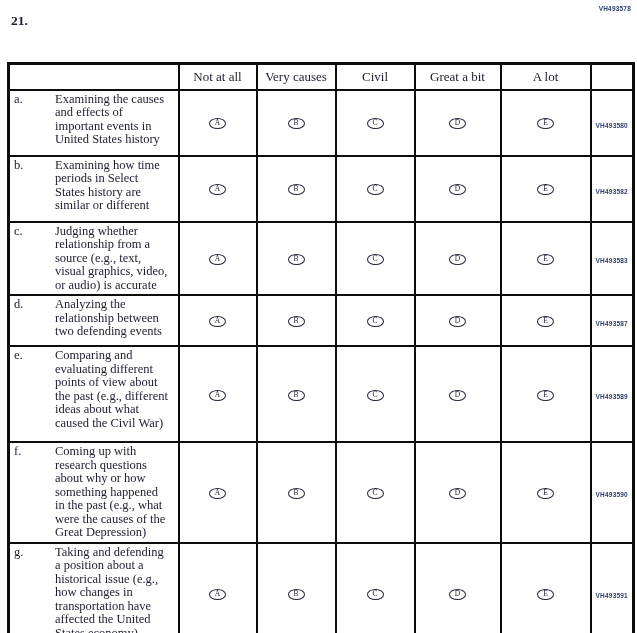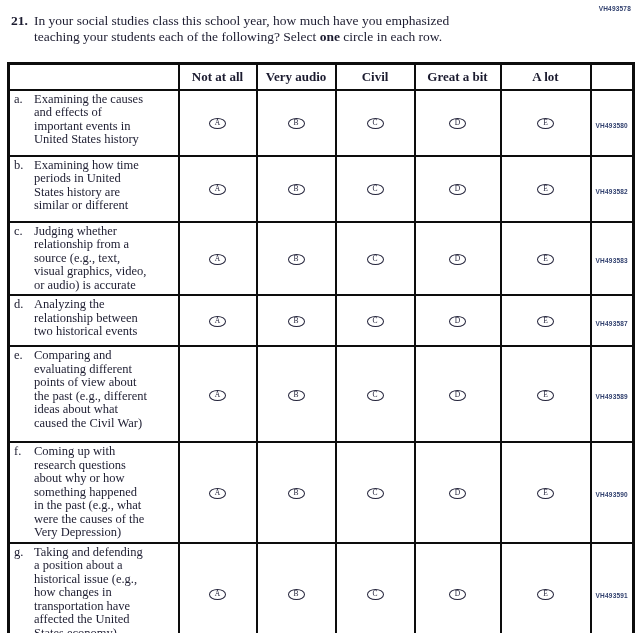--- a/index.html
+++ b/index.html
@@ -51,41 +51,42 @@
     table-layout: fixed;
     background: #ffffff;
   }
   table.grid, table.grid td, table.grid th {
     border: 2px solid #0d0d0d;
   }
   table.grid { border-width: 3px; }
   thead th {
     height: 26px;
     font-size: 13px;
-    font-weight: bold;
+    font-weight: normal;
     vertical-align: middle;
     border-bottom: 5px double #0d0d0d;
     padding: 0 1px;
   }
   tbody td { vertical-align: middle; }
   td.stem {
     vertical-align: top;
     padding: 2px 2px 2px 4px;
   }
   .stem-flex { display: flex; }
   .stem-prefix {
     flex: 0 0 20px;
     font-size: 12.5px;
     line-height: 13.5px;
   }
   .stem-text {
     flex: 1;
     font-size: 12.5px;
     line-height: 13.5px;
     white-space: pre-line;
+    margin-left: 21px;
   }
   td.opt { text-align: center; }
   .oval {
     display: inline-block;
     width: 17px;
     height: 11px;
     border: 1.3px solid #23233a;
     border-radius: 50%;
     text-align: center;
     vertical-align: middle;
@@ -114,39 +115,37 @@
 </style>
 </head>
 <body>
 
 <div class="page">
 
   <div class="form-code form-code-top">VH493578</div>
 
   <div class="question">
     <span class="qnum">21.</span>
-    <span class="qtext"><span>In your social studies class this school year, how much have you emphasized
-teaching your students each of the following? Select </span><b>one</b><span> circle in each row.</span></span>
   </div>
 
   <table class="grid">
     <colgroup>
       <col style="width:170px">
       <col style="width:78px">
       <col style="width:79px">
       <col style="width:79px">
       <col style="width:86px">
       <col style="width:90px">
       <col style="width:43px">
     </colgroup>
     <thead>
       <tr>
         <th></th>
         <th>Not at all</th>
-        <th>Very audio</th>
+        <th>Very causes</th>
         <th>Civil</th>
         <th>Great a bit</th>
         <th>A lot</th>
         <th></th>
       </tr>
     </thead>
     <tbody>
 
       <tr>
         <td class="stem">
@@ -164,21 +163,21 @@
         <td class="opt"><span class="oval"><span class="oval-letter">D</span></span></td>
         <td class="opt"><span class="oval"><span class="oval-letter">E</span></span></td>
         <td class="codecell"><span class="form-code">VH493580</span></td>
       </tr>
 
       <tr>
         <td class="stem">
           <div class="stem-flex">
             <span class="stem-prefix">b.</span>
             <span class="stem-text">Examining how time
-periods in United
+periods in Select
 States history are
 similar or different</span>
           </div>
         </td>
         <td class="opt"><span class="oval"><span class="oval-letter">A</span></span></td>
         <td class="opt"><span class="oval"><span class="oval-letter">B</span></span></td>
         <td class="opt"><span class="oval"><span class="oval-letter">C</span></span></td>
         <td class="opt"><span class="oval"><span class="oval-letter">D</span></span></td>
         <td class="opt"><span class="oval"><span class="oval-letter">E</span></span></td>
         <td class="codecell"><span class="form-code">VH493582</span></td>
@@ -202,21 +201,21 @@
         <td class="opt"><span class="oval"><span class="oval-letter">E</span></span></td>
         <td class="codecell"><span class="form-code">VH493583</span></td>
       </tr>
 
       <tr>
         <td class="stem">
           <div class="stem-flex">
             <span class="stem-prefix">d.</span>
             <span class="stem-text">Analyzing the
 relationship between
-two historical events</span>
+two defending events</span>
           </div>
         </td>
         <td class="opt"><span class="oval"><span class="oval-letter">A</span></span></td>
         <td class="opt"><span class="oval"><span class="oval-letter">B</span></span></td>
         <td class="opt"><span class="oval"><span class="oval-letter">C</span></span></td>
         <td class="opt"><span class="oval"><span class="oval-letter">D</span></span></td>
         <td class="opt"><span class="oval"><span class="oval-letter">E</span></span></td>
         <td class="codecell"><span class="form-code">VH493587</span></td>
       </tr>
 
@@ -243,21 +242,21 @@
       <tr>
         <td class="stem">
           <div class="stem-flex">
             <span class="stem-prefix">f.</span>
             <span class="stem-text">Coming up with
 research questions
 about why or how
 something happened
 in the past (e.g., what
 were the causes of the
-Very Depression)</span>
+Great Depression)</span>
           </div>
         </td>
         <td class="opt"><span class="oval"><span class="oval-letter">A</span></span></td>
         <td class="opt"><span class="oval"><span class="oval-letter">B</span></span></td>
         <td class="opt"><span class="oval"><span class="oval-letter">C</span></span></td>
         <td class="opt"><span class="oval"><span class="oval-letter">D</span></span></td>
         <td class="opt"><span class="oval"><span class="oval-letter">E</span></span></td>
         <td class="codecell"><span class="form-code">VH493590</span></td>
       </tr>
 

